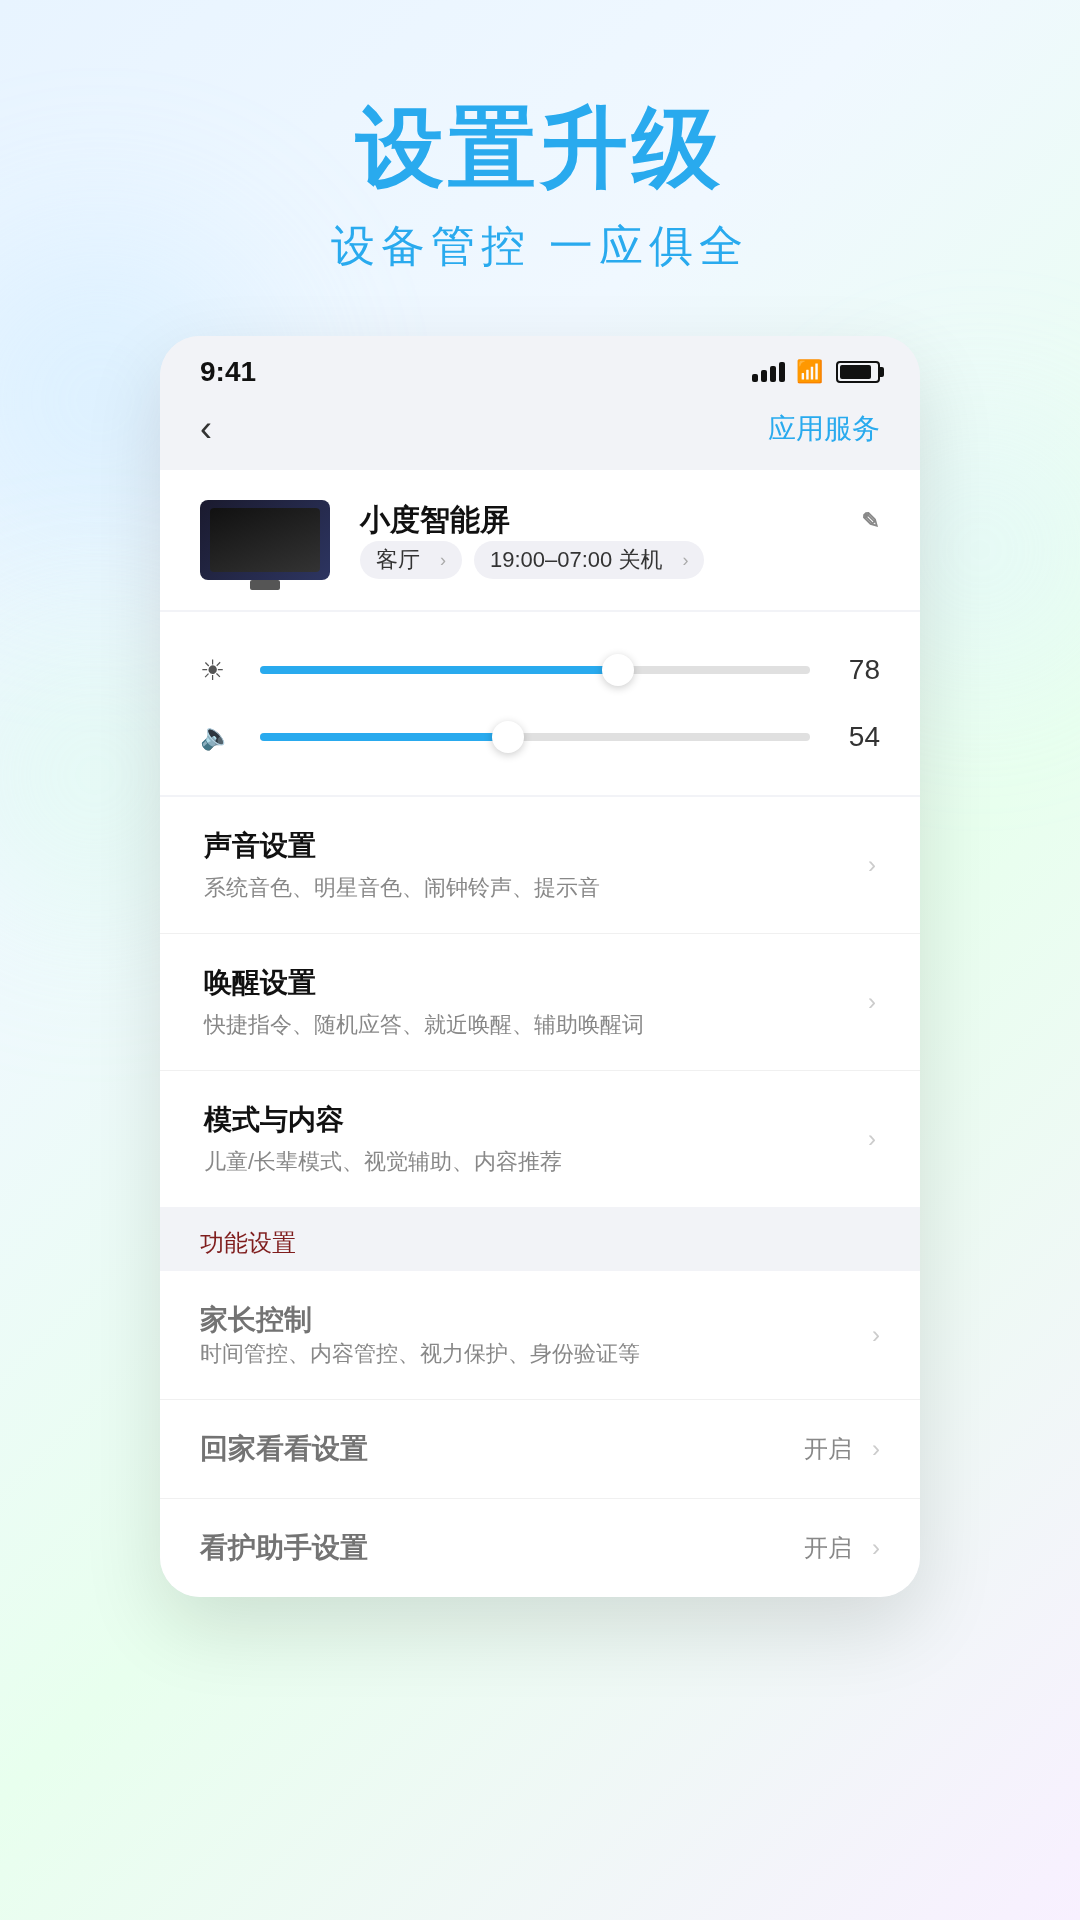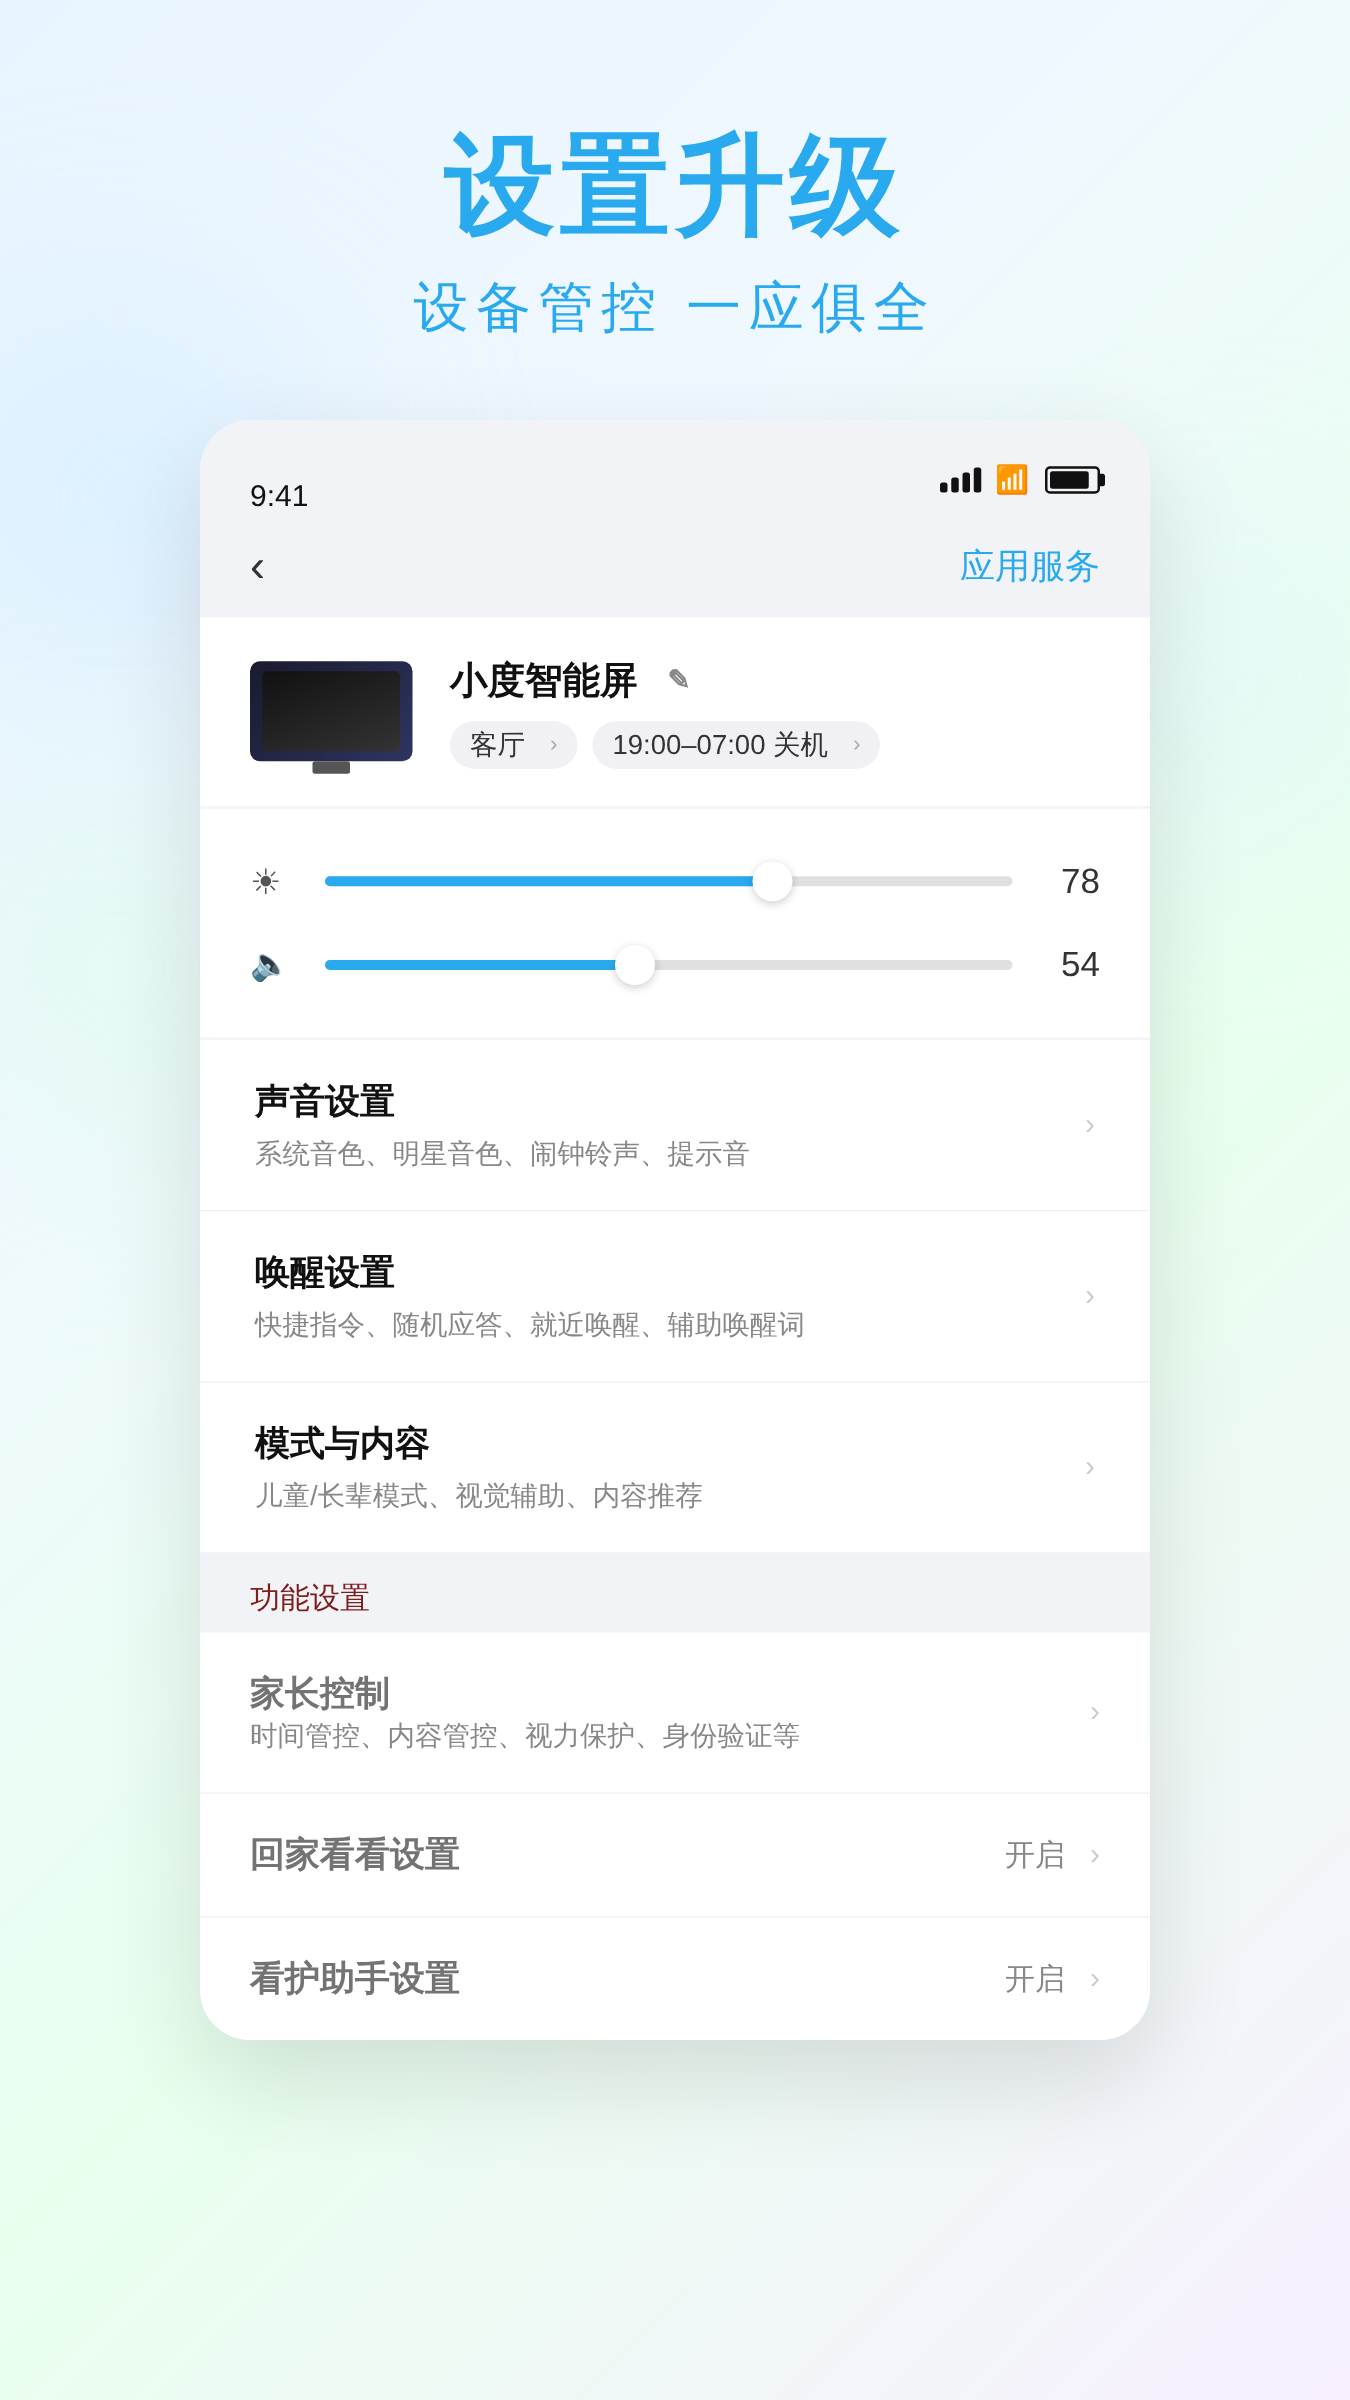--- a/index.html
+++ b/index.html
@@ -78,24 +78,23 @@
 
     
     .status-bar {
       background: #f2f3f7;
       display: flex;
       justify-content: space-between;
       align-items: center;
       padding: 20px 40px 10px;
     }
     .status-time {
-      font-size: 24px;
-      font-weight: 400;
+      font-size: 28px;
+      font-weight: 700;
       color: #111;
-      margin-top: 28px;
     }
     .status-icons {
       display: flex;
       align-items: center;
       gap: 12px;
     }
     .signal-bars {
       display: flex;
       align-items: flex-end;
       gap: 3px;
@@ -194,21 +193,22 @@
     .device-info {
       flex: 1;
     }
     .device-name {
       font-size: 30px;
       font-weight: 600;
       color: #111;
       display: flex;
       align-items: center;
       gap: 24px;
-      margin-bottom: 12px;
+      margin-bottom: 0;
+      justify-content: space-between;
     }
     .edit-icon {
       font-size: 22px;
       color: #888;
     }
     .device-tags {
       display: flex;
       gap: 12px;
     }
     .device-tag {

